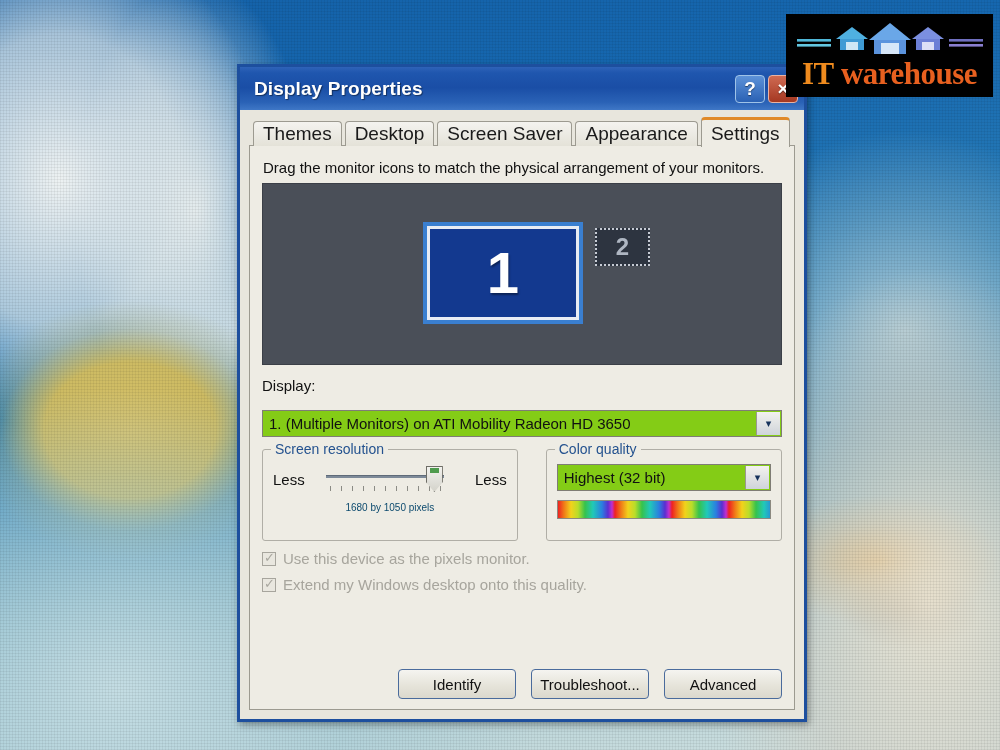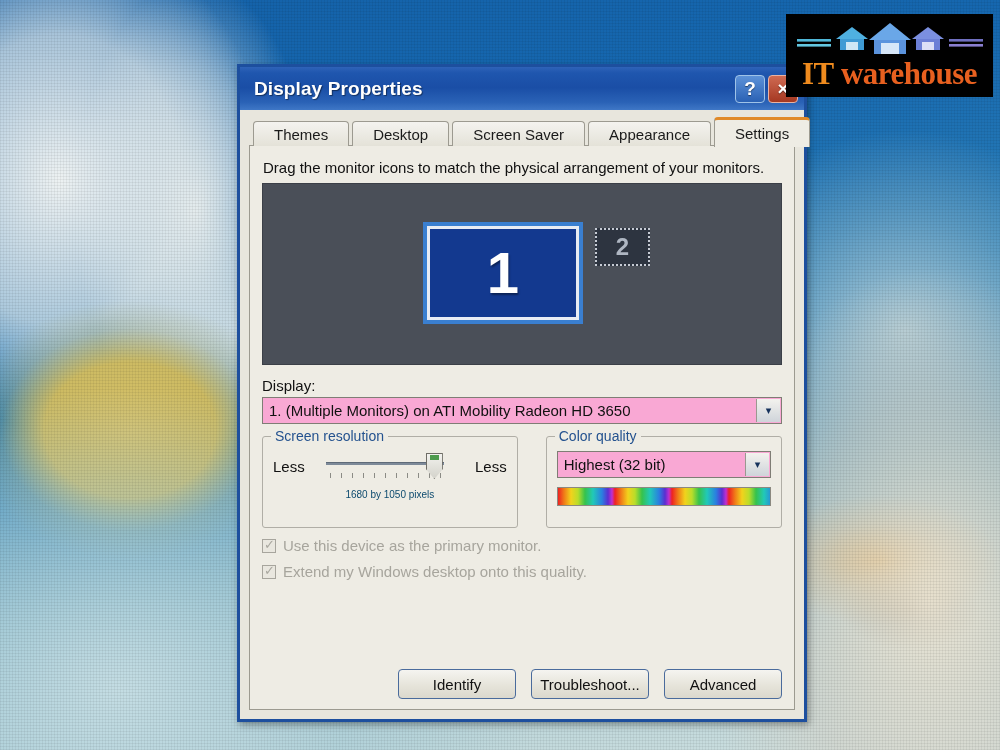--- a/index.html
+++ b/index.html
@@ -98,27 +98,27 @@
   .sysbtn.help { background: linear-gradient(180deg,#5d92d8,#2a61b4); }
   .sysbtn.close { background: linear-gradient(180deg,#cf6a52,#a53822); border-color:#e9b3a4; }
 
   
   #client { padding: 6px 9px 9px 9px; height: calc(100% - 43px); position: relative; }
 
   
   #tabstrip { display:flex; align-items:flex-end; height:30px; padding-left:4px; position:relative; z-index:3;}
   .tab {
     height: 25px;
-    padding: 0 20px;
+    padding: 0 9px;
     margin-right: 3px;
     background: linear-gradient(180deg,#f4f3ef 0%, #e4e2d8 100%);
     border: 1px solid #9c9a90;
     border-bottom: none;
     border-radius: 4px 4px 0 0;
-    font-size: 15px; color:#1a1a1a;
+    font-size: 19px; color:#1a1a1a;
     display:flex; align-items:center;
     white-space:nowrap;
   }
   .tab.active {
     height: 30px;
     background: #eeece4;
     border-top: 3px solid #e08a2a;
     border-left:1px solid #9c9a90; border-right:1px solid #9c9a90;
     position: relative; z-index: 5;
     margin-bottom: -1px;
@@ -165,24 +165,24 @@
     background:#2d3440;
     border: 2px dotted #c6cbd4;
     display:flex; align-items:center; justify-content:center;
   }
   #mon2 span {
     color:#aeb6c2; font-size: 24px; font-weight: bold;
     line-height: 1;
   }
 
   
-  .lbl { font-size:15px; color:#111; margin-bottom:3px; }
+  .lbl { font-size:15px; color:#111; margin-bottom:16px; }
   .combo {
     height: 27px;
-    background: #f9a8d4;
+    background: #84cc16;
     border: 1px solid #7f7d75;
     display:flex; align-items:center;
     font-size: 15px; color:#111;
     padding-left: 6px;
     position: relative;
   }
   .combo .arrow {
     position:absolute; right:1px; top:1px; bottom:1px; width: 24px;
     background: linear-gradient(180deg,#f3f2ee,#cfd4da);
     border-left: 1px solid #9a9890;
@@ -372,21 +372,21 @@
             <span>Highest (32 bit)</span>
             <span class="arrow">▾</span>
           </div>
           <div id="colorstrip"></div>
         </div>
 
       </div>
 
       <div class="cbrow">
         <div class="cbox"></div>
-        <div class="cblabel">Use this device as the primary monitor.</div>
+        <div class="cblabel">Use this device as the pixels monitor.</div>
       </div>
       <div class="cbrow">
         <div class="cbox"></div>
         <div class="cblabel">Extend my Windows desktop onto this quality.</div>
       </div>
 
       <div id="btnrow">
         <div class="btn">Identify</div>
         <div class="btn">Troubleshoot...</div>
         <div class="btn">Advanced</div>

